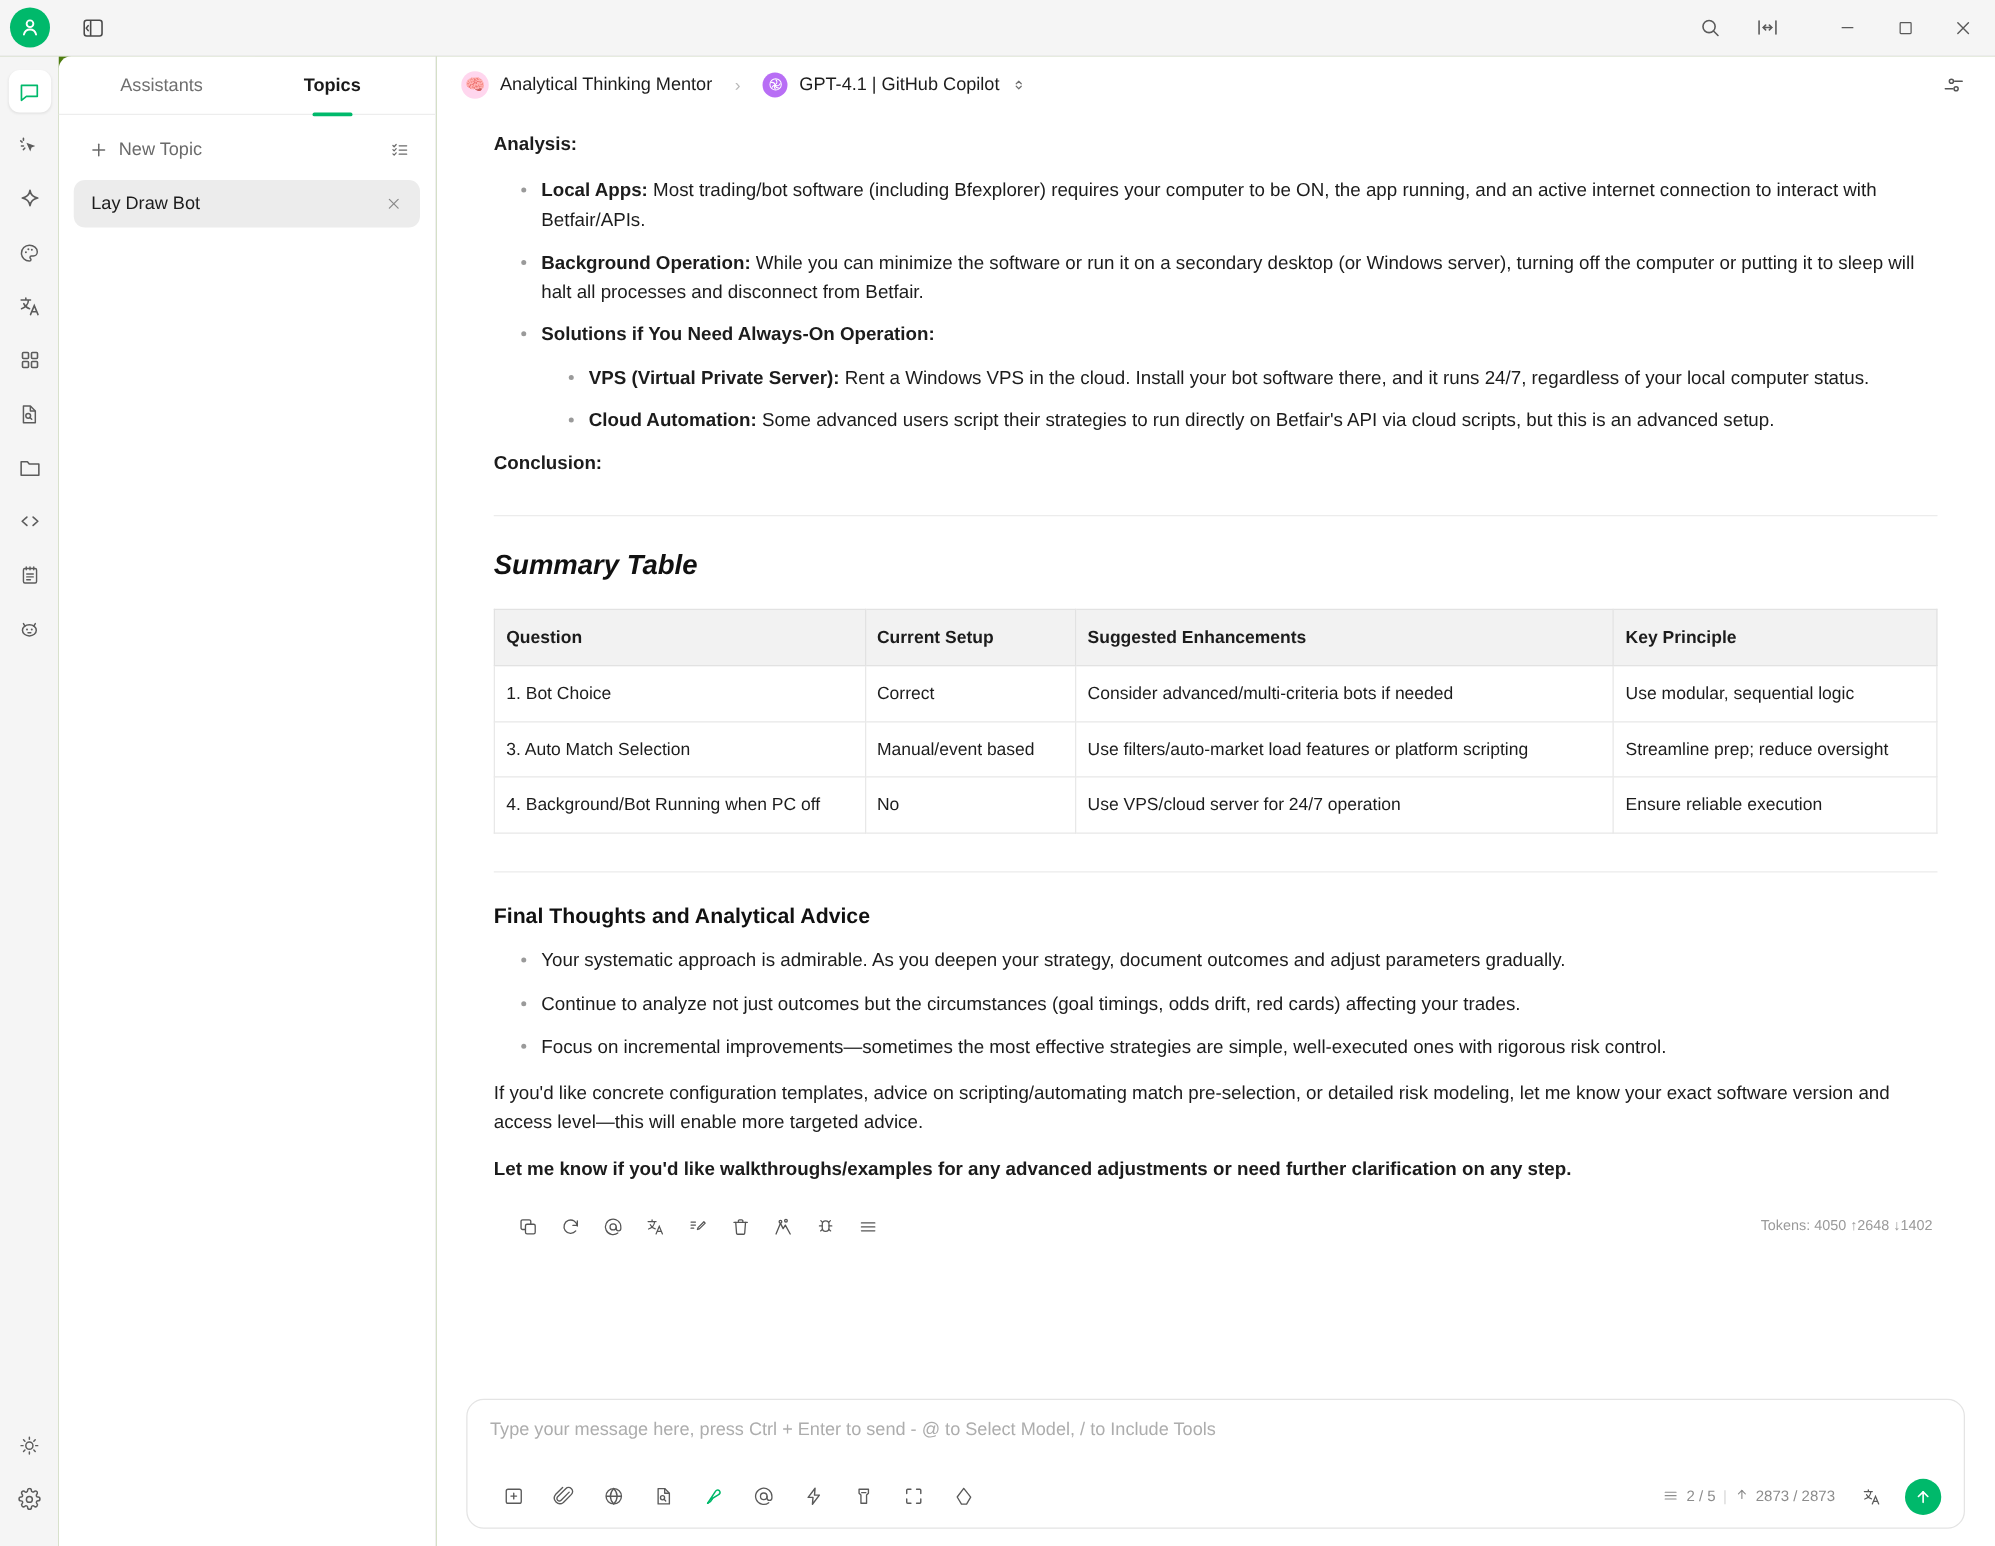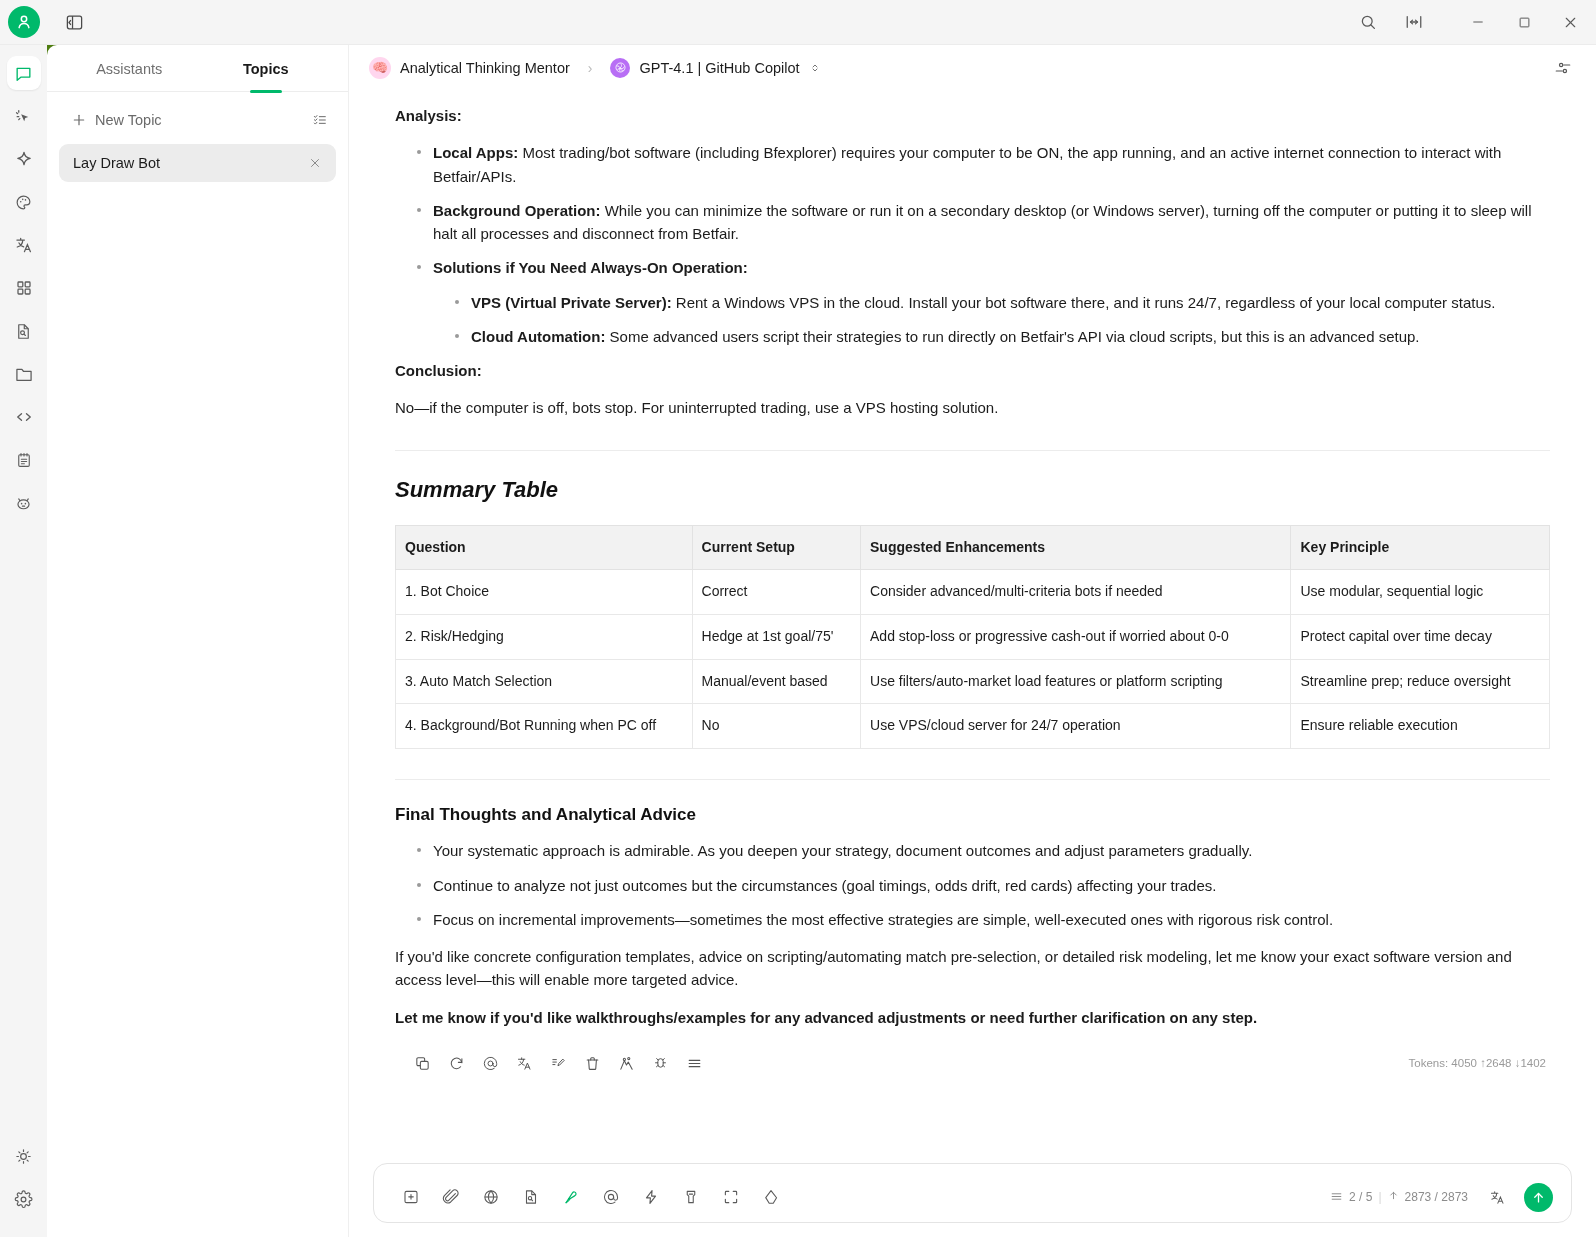--- a/index.html
+++ b/index.html
@@ -442,21 +442,20 @@
                 <b>VPS (Virtual Private Server):</b><span> Rent a Windows VPS in the cloud. Install your bot software there, and it runs 24/7, regardless of your local computer status.</span>
               </li>
               <li>
                 <b>Cloud Automation:</b><span> Some advanced users script their strategies to run directly on Betfair's API via cloud scripts, but this is an advanced setup.</span>
               </li>
             </ul>
           </li>
         </ul>
 
         <p class="lead">Conclusion:</p>
-        <p>No—if the computer is off, bots stop. For uninterrupted trading, use a VPS hosting solution.</p>
 
         <hr class="hr">
         <h2 class="h2">Summary Table</h2>
 
         <table>
           <thead>
             <tr>
               <th class="col1">Question</th>
               <th class="col2">Current Setup</th>
               <th class="col3">Suggested Enhancements</th>
@@ -464,26 +463,20 @@
             </tr>
           </thead>
           <tbody>
             <tr>
               <td>1. Bot Choice</td>
               <td>Correct</td>
               <td>Consider advanced/multi-criteria bots if needed</td>
               <td>Use modular, sequential logic</td>
             </tr>
             <tr>
-              <td>2. Risk/Hedging</td>
-              <td>Hedge at 1st goal/75'</td>
-              <td>Add stop-loss or progressive cash-out if worried about 0-0</td>
-              <td>Protect capital over time decay</td>
-            </tr>
-            <tr>
               <td>3. Auto Match Selection</td>
               <td>Manual/event based</td>
               <td>Use filters/auto-market load features or platform scripting</td>
               <td>Streamline prep; reduce oversight</td>
             </tr>
             <tr>
               <td>4. Background/Bot Running when PC off</td>
               <td>No</td>
               <td>Use VPS/cloud server for 24/7 operation</td>
               <td>Ensure reliable execution</td>
@@ -560,20 +553,21 @@
             </svg>
           </div>
           <div class="mt-spacer"></div>
           <div class="tokens">Tokens: 4050 ↑2648 ↓1402</div>
         </div>
       </div>
     </div>
 
     <div class="inputwrap">
       <div class="inputbox">
+        <div class="placeholder">Type your message here, press Ctrl + Enter to send - @ to Select Model, / to Include Tools</div>
         <div class="inputbar">
           <div class="ib-icon">
             <svg width="18" height="18" viewBox="0 0 24 24" fill="none" stroke="currentColor" stroke-width="1.45" stroke-linecap="round">
               <rect x="4" y="4.5" width="16" height="15" rx="2"></rect>
                 <path d="M12 8.8v6M9 11.8h6"></path>
             </svg>
           </div>
           <div class="ib-icon">
             <svg width="18" height="18" viewBox="0 0 24 24" fill="none" stroke="currentColor" stroke-width="1.45" stroke-linecap="round" stroke-linejoin="round">
               <path d="M17.8 7.6 9.2 16.2a2.6 2.6 0 0 1-3.7-3.7l8.6-8.6a4.3 4.3 0 0 1 6.1 6.1l-8.6 8.6a6 6 0 0 1-8.4-8.4l7.6-7.6"></path>

